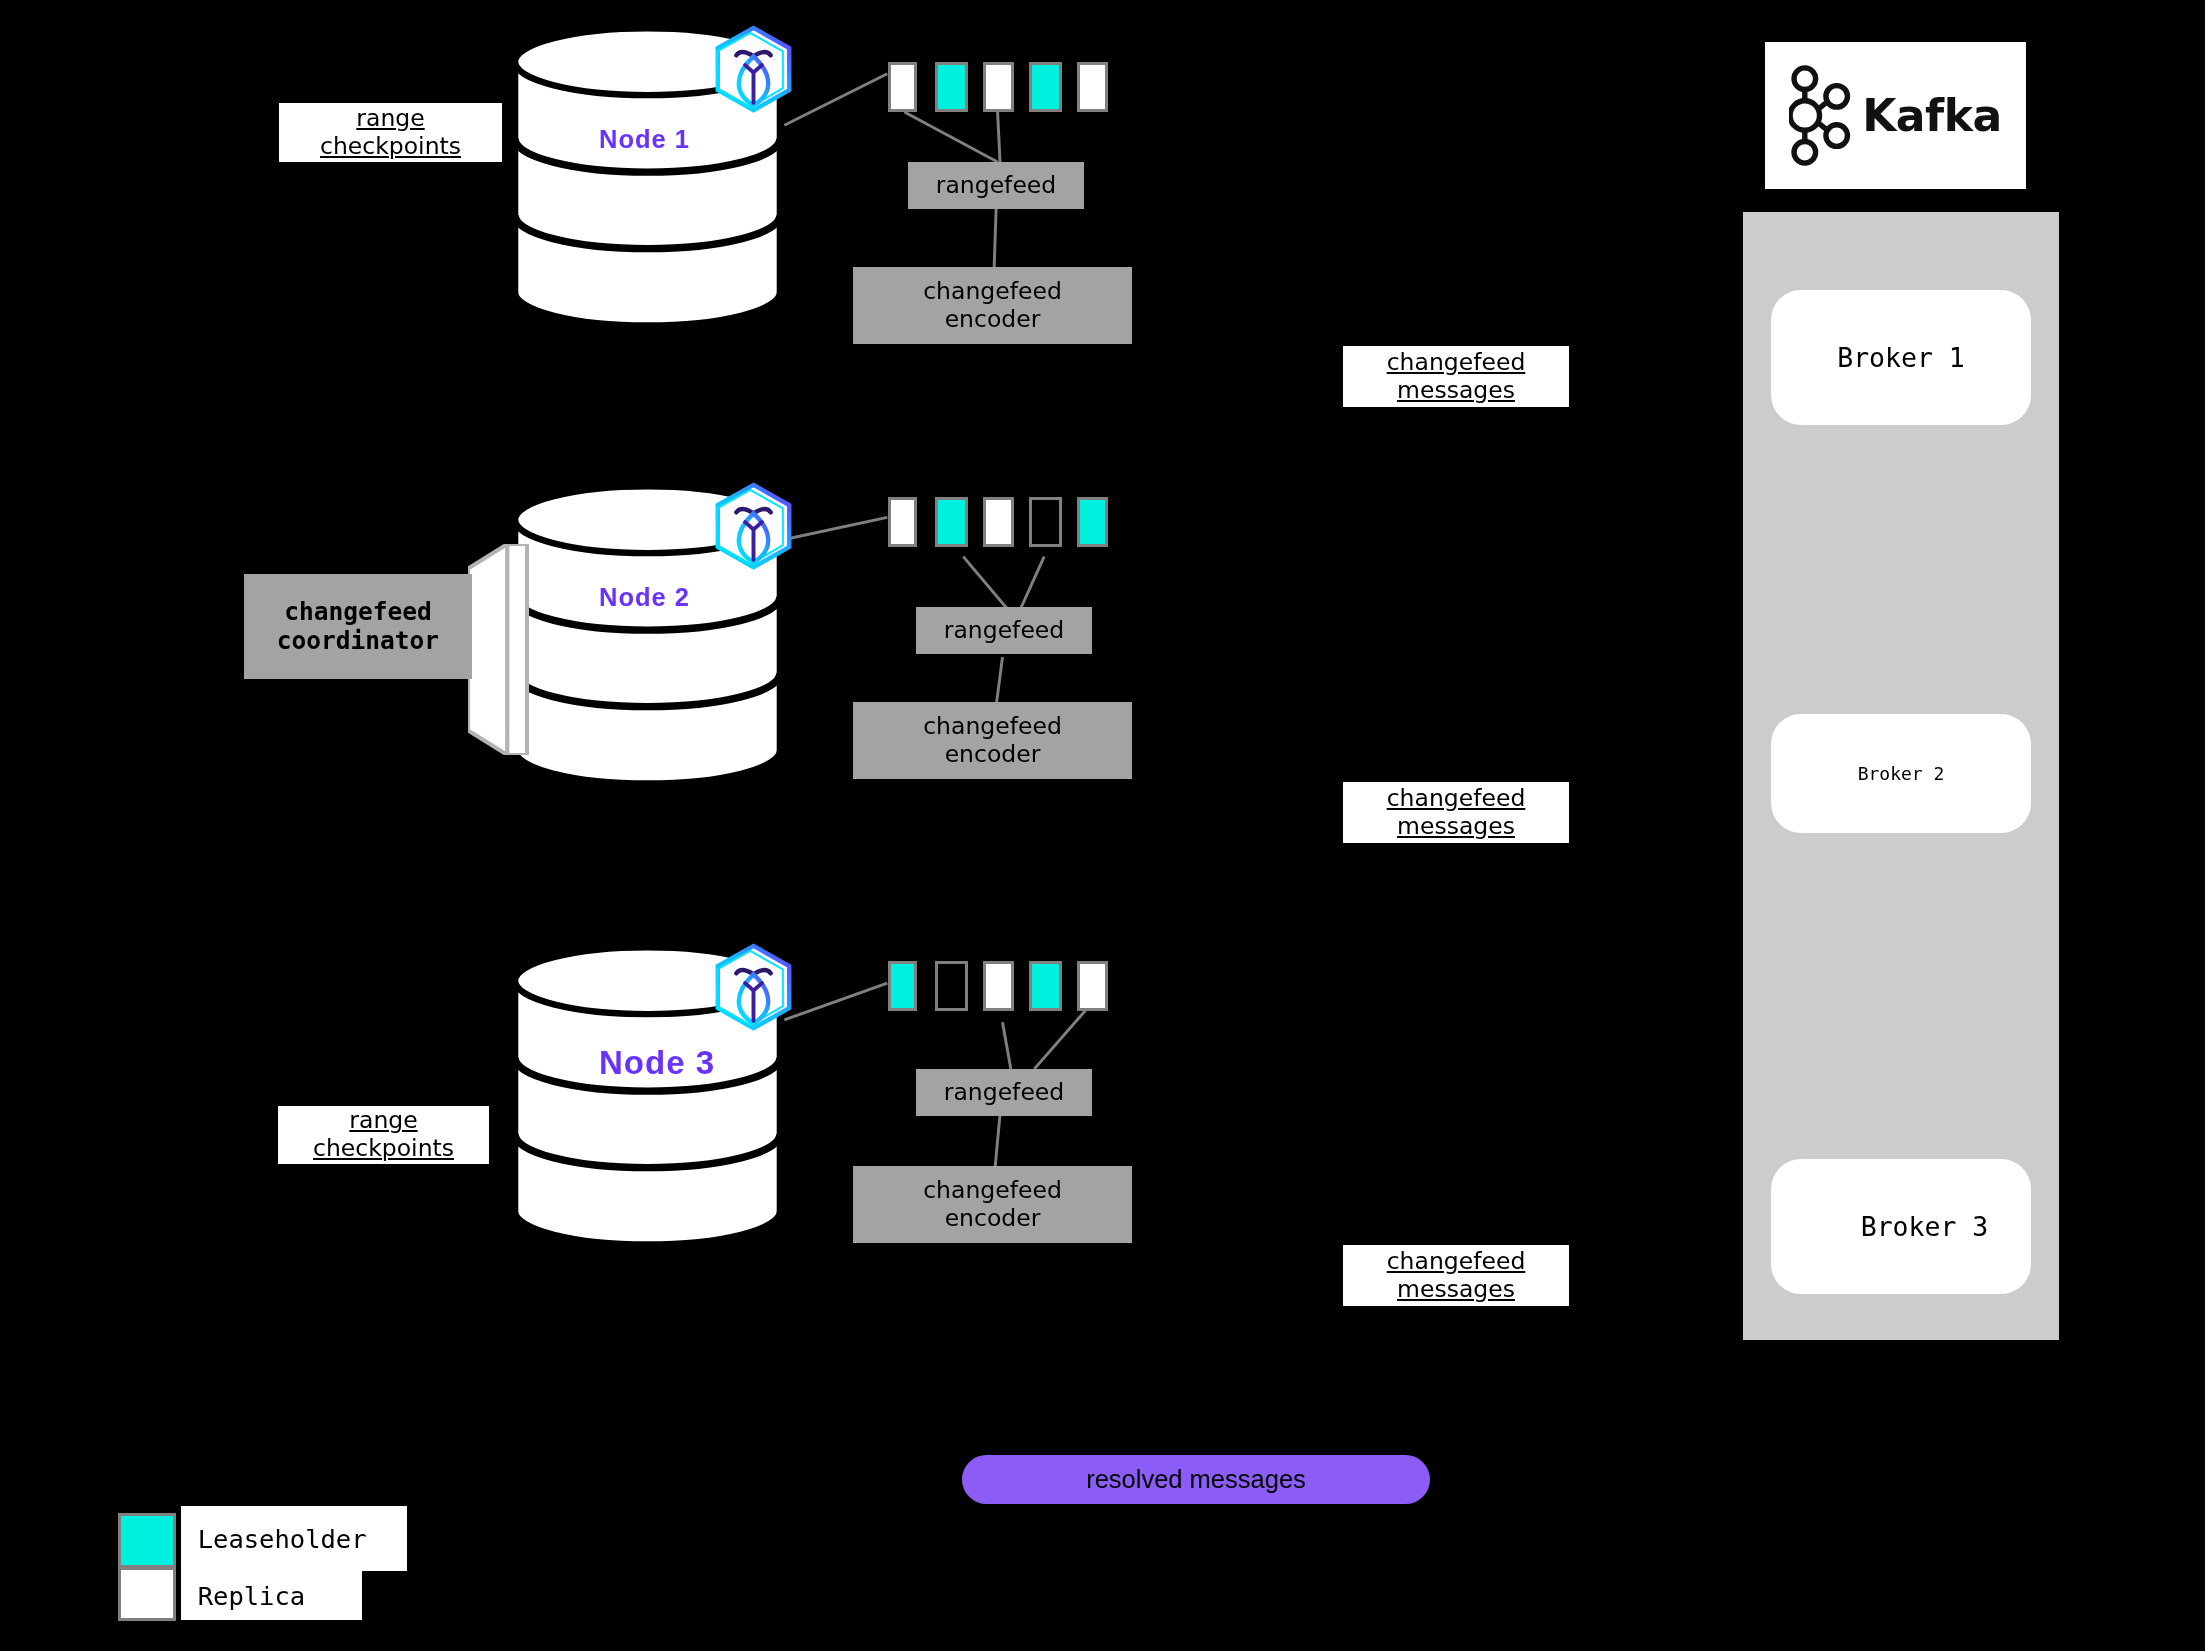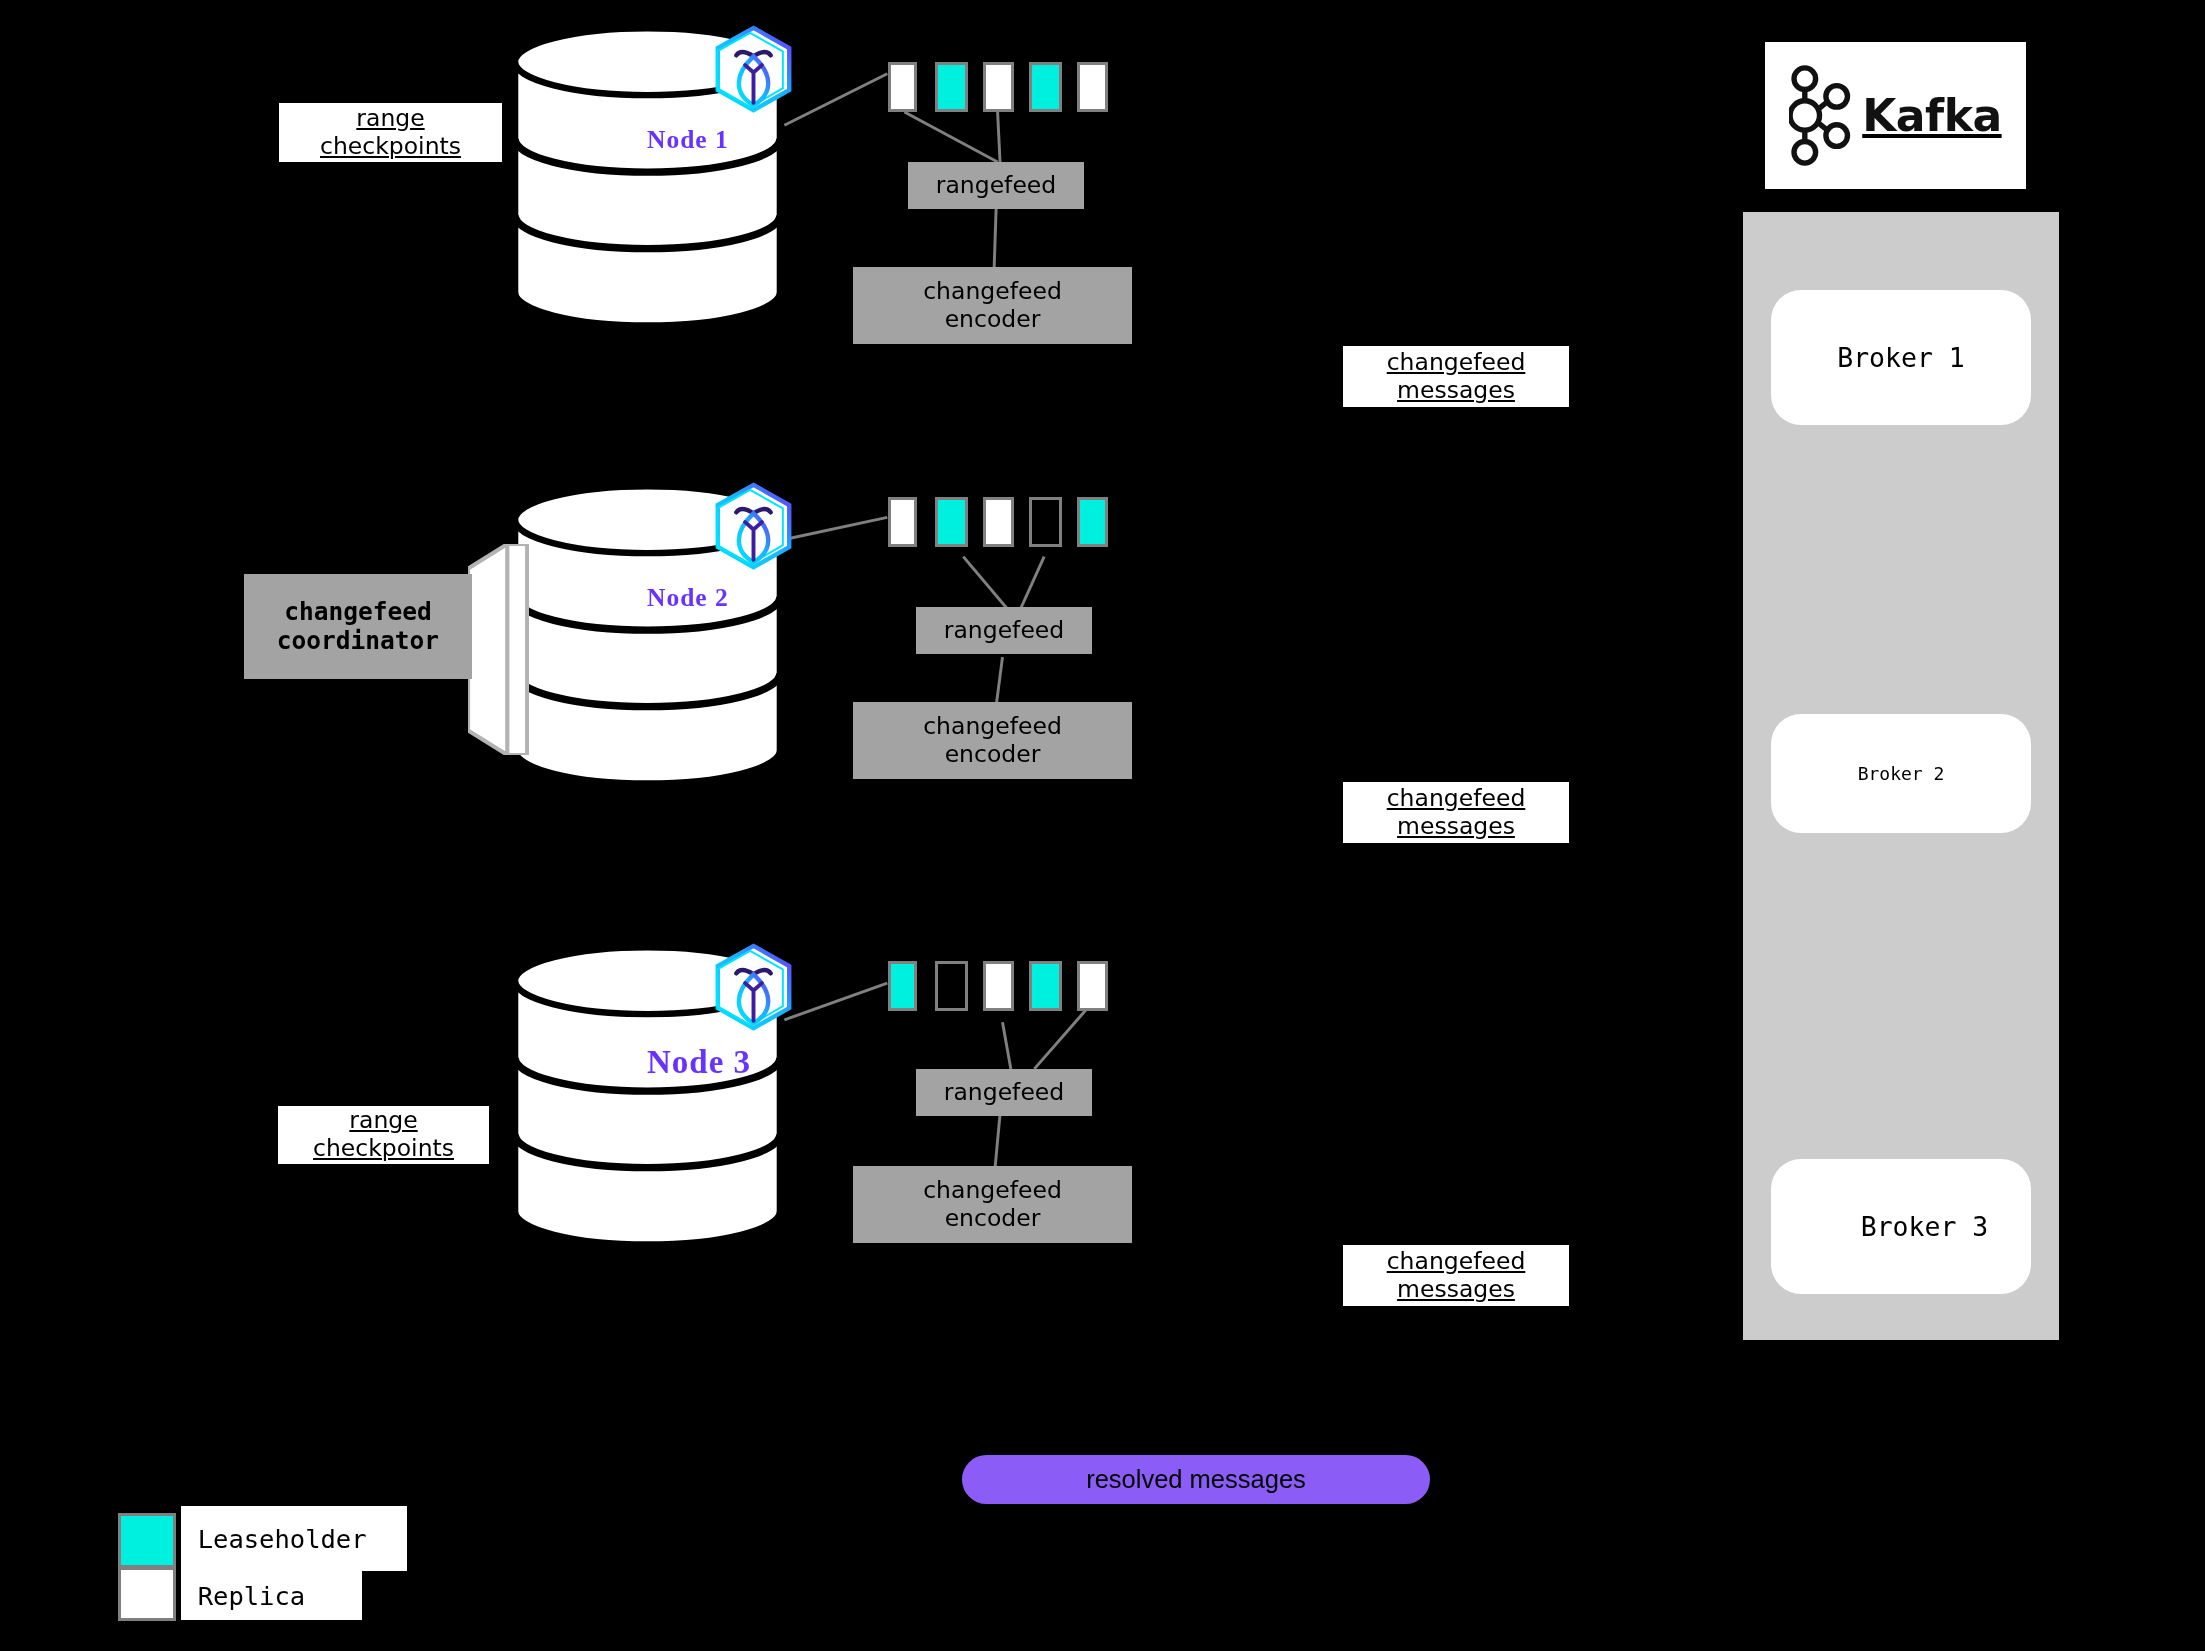--- a/index.html
+++ b/index.html
@@ -17,22 +17,22 @@
 
   
   .gbox{background:#a3a3a3;color:#000;display:flex;align-items:center;
         justify-content:center;text-align:center;line-height:1.18;
         font-family:"DejaVu Sans", sans-serif;}
 
   
   .cyl{position:absolute;}
   .cyl svg{display:block;}
   .nodelabel{position:absolute;color:#6933FF;font-weight:bold;
-             font-family:Liberation Serif, serif;
-             letter-spacing:1px;white-space:nowrap;margin-left:48px;}
+             font-family:Liberation Sans, sans-serif;
+             letter-spacing:1px;white-space:nowrap;}
 
   
   .range{position:absolute;border:3.4px solid #808080;box-sizing:border-box;}
   .range.lease{background:#00F0E0;}
   .range.replica{background:#ffffff;}
   .range.empty{background:transparent;}
 
   
   .kpanel{background:#cccccc;}
   .klogo{background:#ffffff;display:flex;align-items:center;
@@ -227,21 +227,21 @@
   <div class="abs wlabel" style="left:1343px;top:782px;width:226px;height:61px;font-size:23.5px;flex-direction:column;">
     <span>changefeed</span>
     <span>messages</span>
   </div>
 
   <div class="abs wlabel" style="left:1343px;top:1245px;width:226px;height:61px;font-size:23.5px;flex-direction:column;">
     <span>changefeed</span>
     <span>messages</span>
   </div>
 
-  <div class="abs klogo" style="left:1765px;top:42px;width:261px;height:147px;text-decoration:underline;">
+  <div class="abs klogo" style="left:1765px;top:42px;width:261px;height:147px;">
     <svg width="64" height="103" viewBox="0 0 130 210" style="margin-right:8.8px;">
       <g fill="none" stroke="#111" stroke-width="11">
         <circle cx="32" cy="30" r="22"></circle>
         <circle cx="32" cy="105" r="30"></circle>
         <circle cx="32" cy="180" r="22"></circle>
         <circle cx="97" cy="66" r="22"></circle>
         <circle cx="97" cy="146" r="22"></circle>
         <line x1="32" y1="52" x2="32" y2="75"></line>
         <line x1="32" y1="135" x2="32" y2="158"></line>
         <line x1="58" y1="93" x2="78" y2="77"></line>

